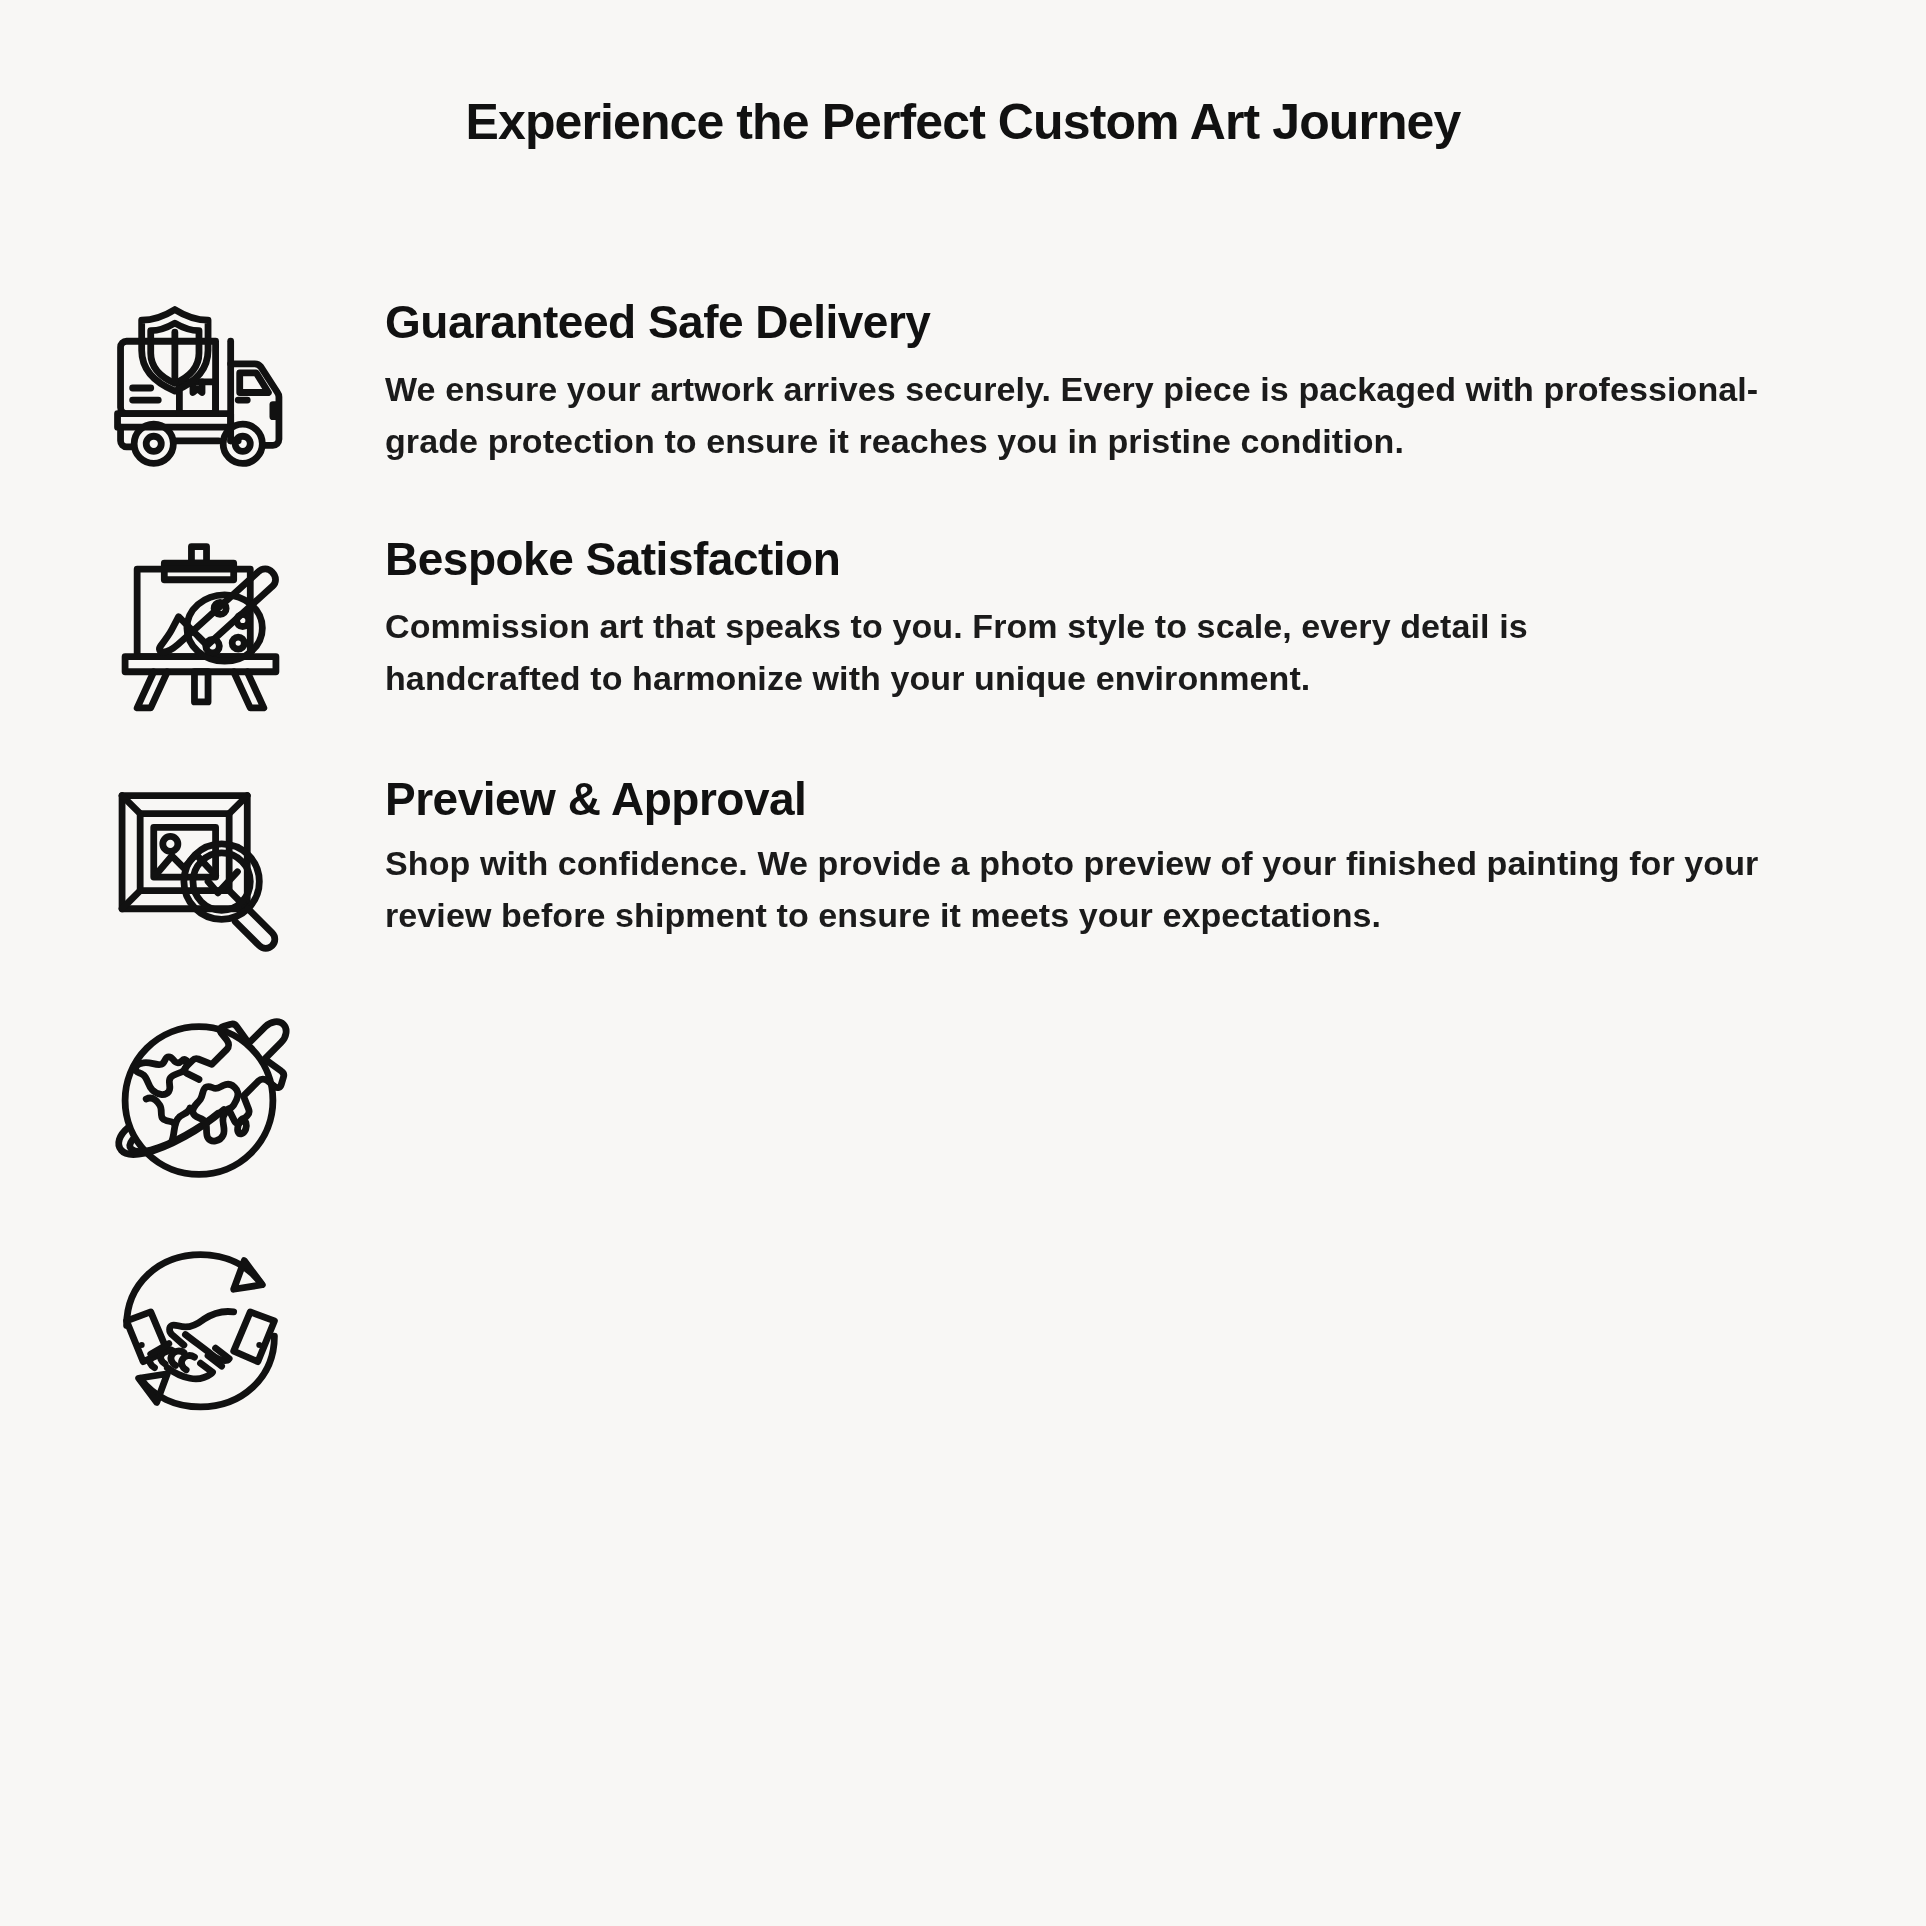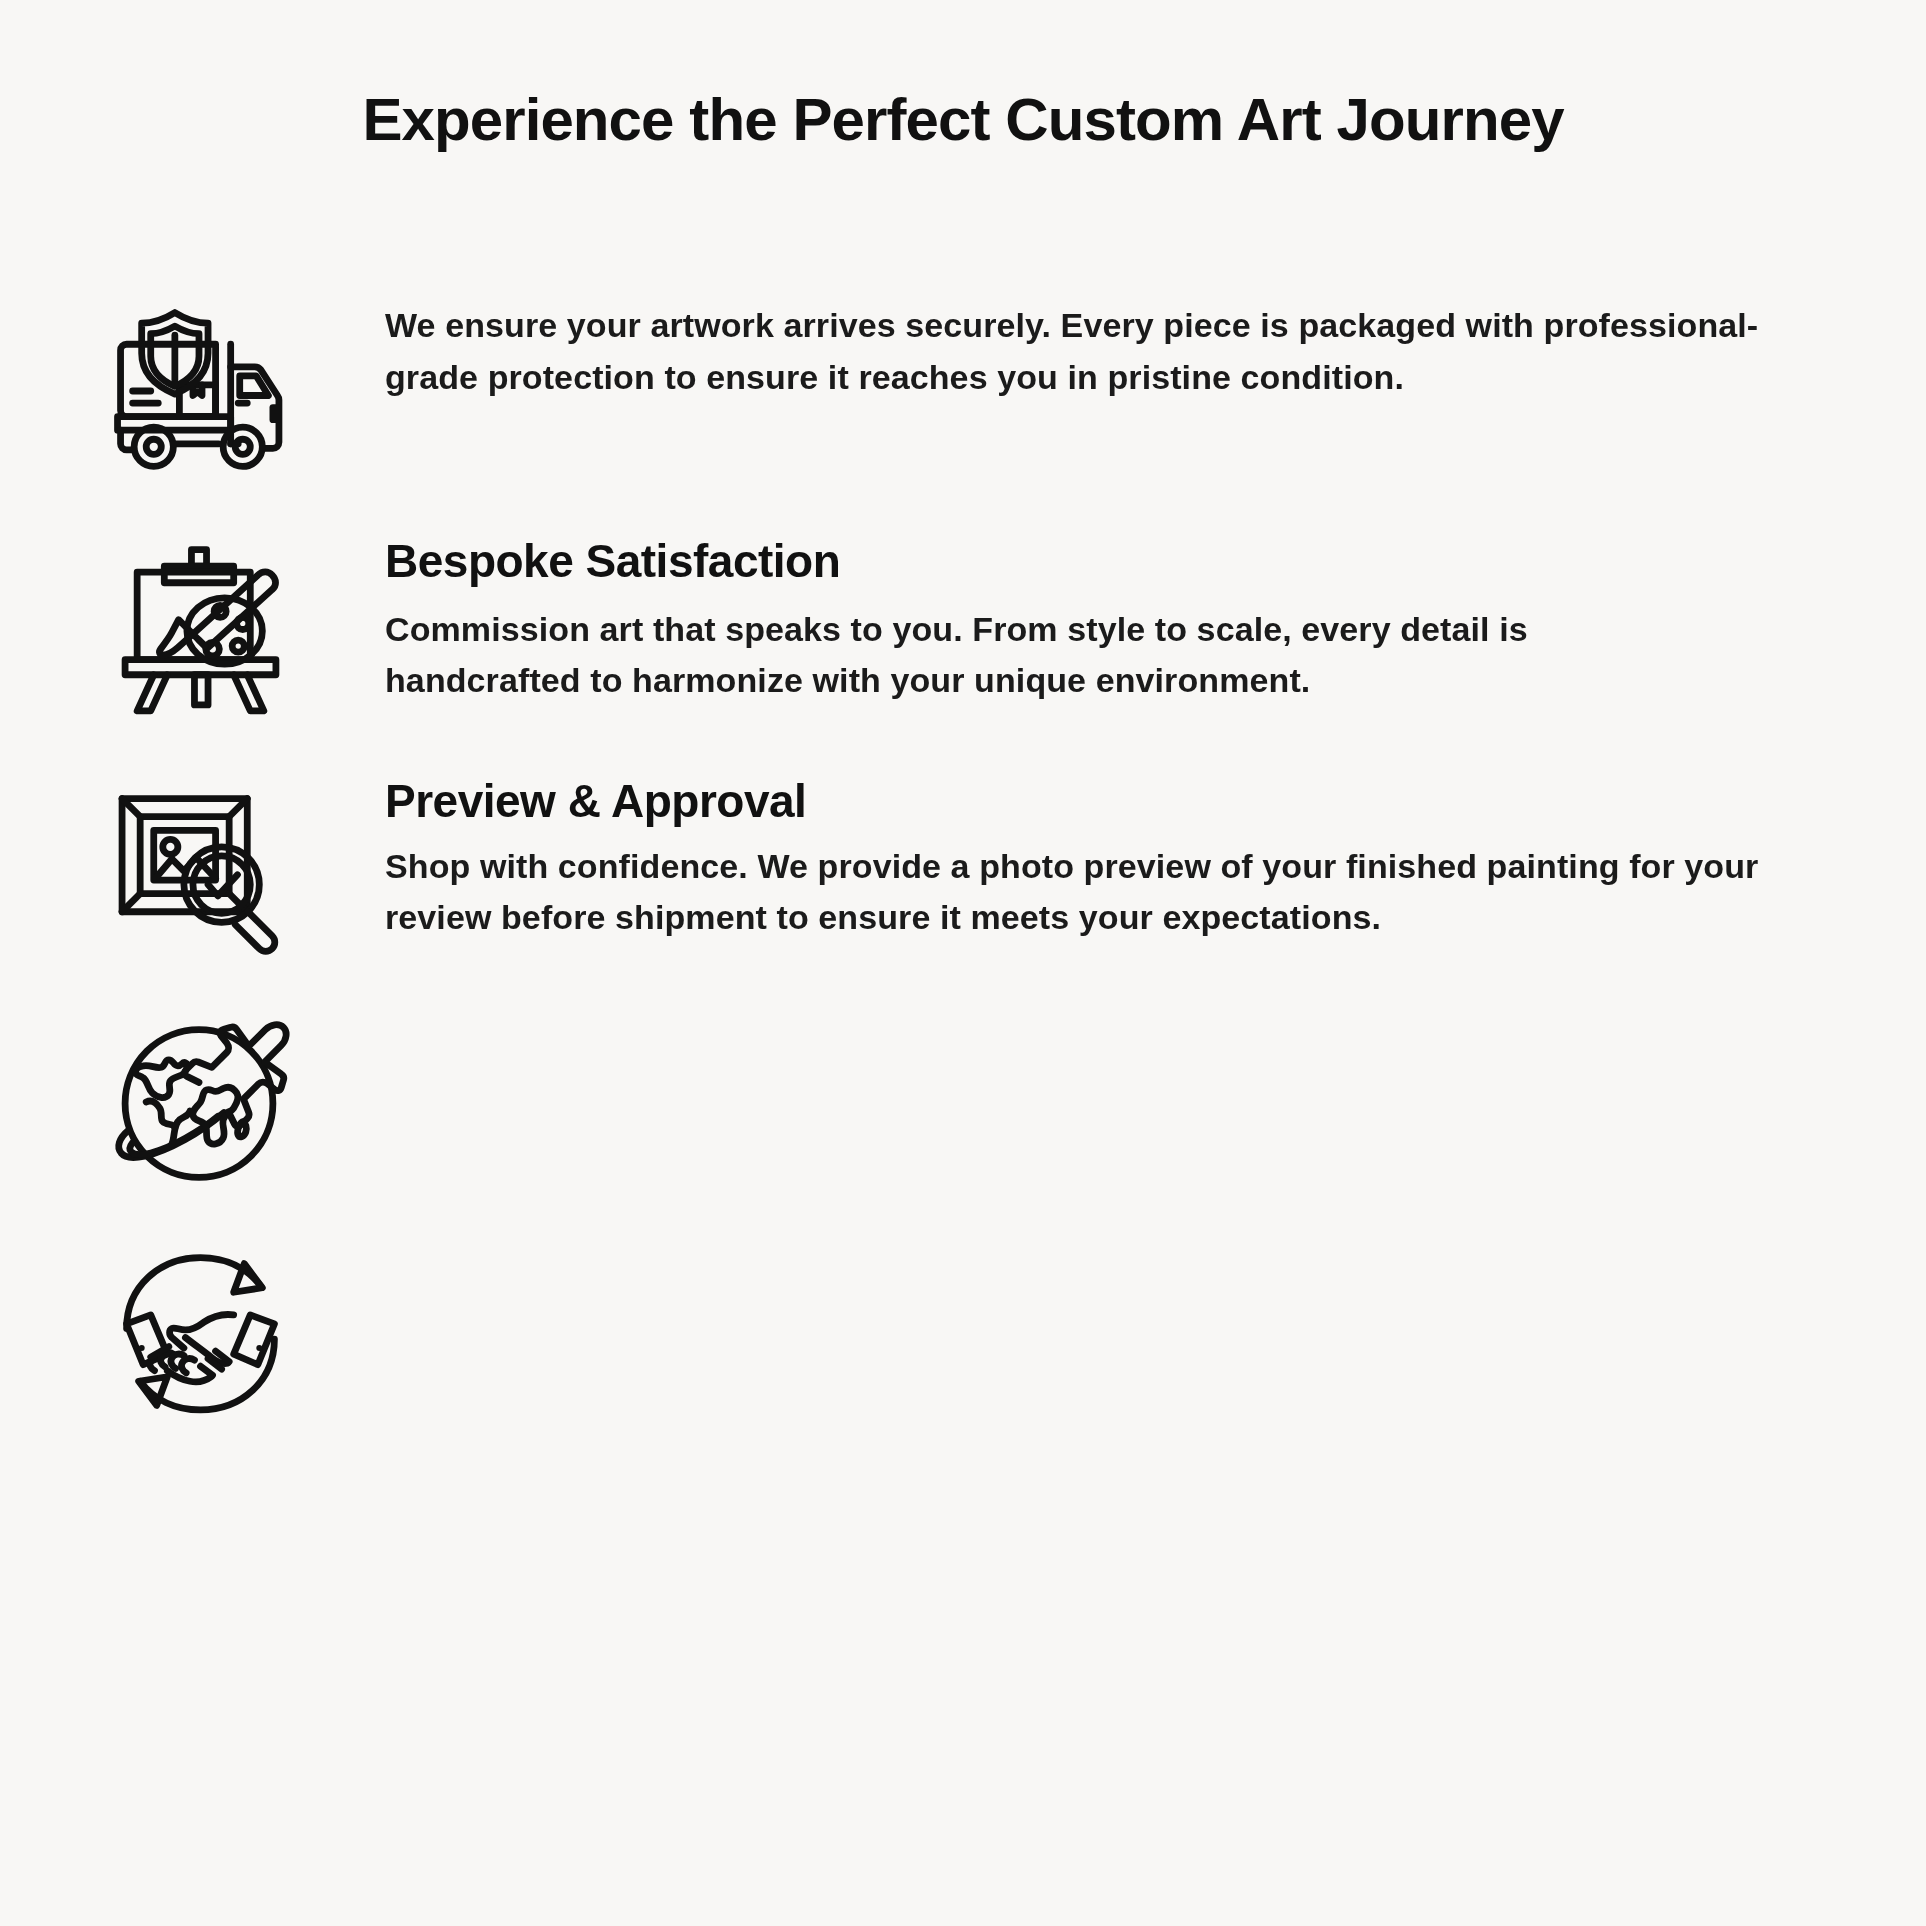--- a/index.html
+++ b/index.html
@@ -18,25 +18,25 @@
   .page {
     width: 1926px;
     height: 1926px;
     box-sizing: border-box;
     position: relative;
   }
 
   
   .page-title {
     text-align: center;
-    font-size: 60px;
+    font-size: 50px;
     font-weight: 700;
     letter-spacing: -0.9px;
     color: #111111;
-    margin: 0;
+    margin: 8px;
     padding-top: 88px;
     line-height: 1.05;
   }
 
   
   .features {
     margin-top: 135px;
     padding-left: 85px;
     padding-right: 46px;
   }
@@ -143,20 +143,21 @@
           <circle cx="176" cy="192" r="26"></circle>
           <circle cx="176" cy="192" r="10"></circle>
           <path d="M84 188 h60"></path>
 
           <path d="M86 14 c16 10 32 14 44 14 v40 c0 28 -20 44 -44 54 c-24 -10 -44 -26 -44 -54 V28 c12 0 28 -4 44 -14 z"></path>
           <path d="M86 32 c12 7 24 10 32 10 v30 c0 20 -14 32 -32 40 c-18 -8 -32 -20 -32 -40 V42 c8 0 20 -3 32 -10 z"></path>
           <path d="M86 44 v66"></path>
         </svg>
       </div>
       <div class="feature-text">
+        <div class="feature-title">Guaranteed Safe Delivery</div>
         <p class="feature-desc">We ensure your artwork arrives securely. Every piece is packaged with professional-grade protection to ensure it reaches you in pristine condition.</p>
       </div>
     </div>
 
     <div class="feature-row" data-row="1">
       <div class="feature-icon">
         <svg viewBox="0 0 240 240" fill="none" stroke="#111111" stroke-width="9" stroke-linecap="round" stroke-linejoin="round">
 
           <path d="M108 14 h20 v22 h-20 z"></path>
 

